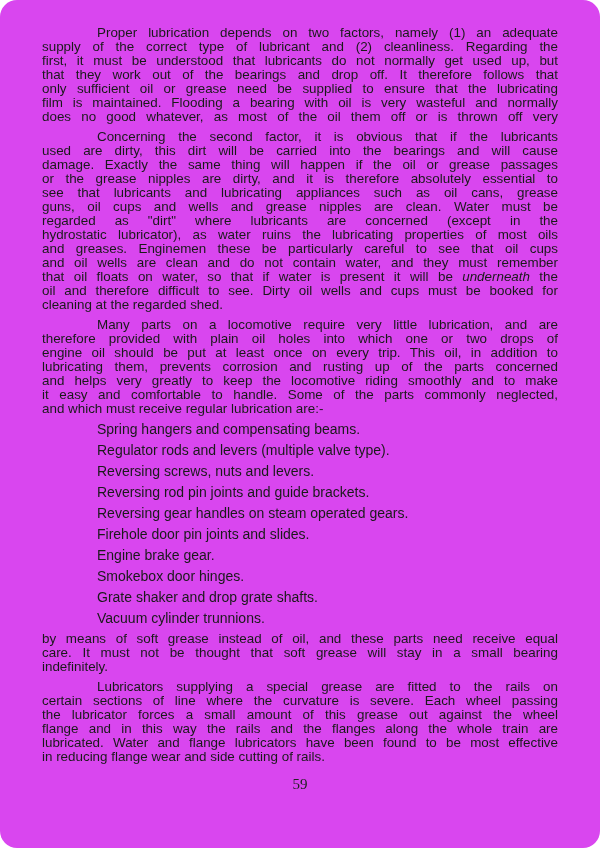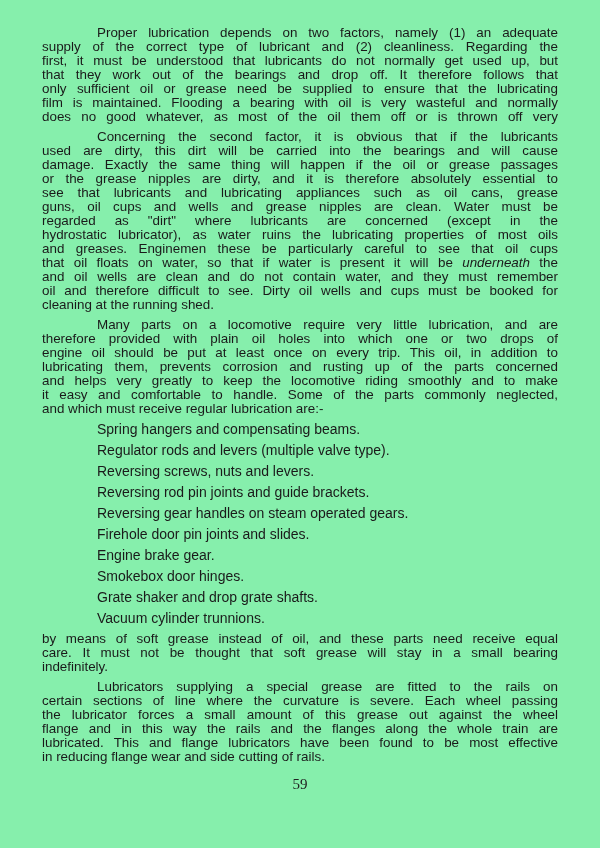--- a/index.html
+++ b/index.html
@@ -12,21 +12,22 @@
     height: 848px;
     overflow: hidden;
     font-family: "Liberation Sans", "DejaVu Sans", sans-serif;
     color: #1a1a1a;
   }
   .page {
     box-sizing: border-box;
     width: 600px;
     height: 848px;
     padding: 26px 42px 0 42px;
-    background: #86efac;
+    background: #d946ef;
+    border-radius: 17px;
   }
   .doc-body .block {
     margin: 0 0 6px 0;
   }
   .doc-body .list {
     margin: 0;
   }
   .line {
     font-size: 13.4px;
     line-height: 14px;
@@ -70,24 +71,24 @@
       <div class="block para">
         <div class="line first">Concerning the second factor, it is obvious that if the lubricants</div>
         <div class="line">used are dirty, this dirt will be carried into the bearings and will cause</div>
         <div class="line">damage. Exactly the same thing will happen if the oil or grease passages</div>
         <div class="line">or the grease nipples are dirty, and it is therefore absolutely essential to</div>
         <div class="line">see that lubricants and lubricating appliances such as oil cans, grease</div>
         <div class="line">guns, oil cups and wells and grease nipples are clean. Water must be</div>
         <div class="line">regarded as "dirt" where lubricants are concerned (except in the</div>
         <div class="line">hydrostatic lubricator), as water ruins the lubricating properties of most oils</div>
         <div class="line">and greases. Enginemen these be particularly careful to see that oil cups</div>
+        <div class="line">and oil wells are clean and do not contain water, and they must remember</div>
         <div class="line"><span>that oil floats on water, so that if water is present it will be </span><i>underneath</i><span> the</span></div>
-        <div class="line">and oil wells are clean and do not contain water, and they must remember</div>
         <div class="line">oil and therefore difficult to see. Dirty oil wells and cups must be booked for</div>
-        <div class="line last">cleaning at the running shed.</div>
+        <div class="line last">cleaning at the regarded shed.</div>
       </div>
       <div class="block para">
         <div class="line first">Many parts on a locomotive require very little lubrication, and are</div>
         <div class="line">therefore provided with plain oil holes into which one or two drops of</div>
         <div class="line">engine oil should be put at least once on every trip. This oil, in addition to</div>
         <div class="line">lubricating them, prevents corrosion and rusting up of the parts concerned</div>
         <div class="line">and helps very greatly to keep the locomotive riding smoothly and to make</div>
         <div class="line">it easy and comfortable to handle. Some of the parts commonly neglected,</div>
         <div class="line last">and which must receive regular lubrication are:-</div>
       </div>
@@ -106,18 +107,18 @@
       <div class="block para">
         <div class="line">by means of soft grease instead of oil, and these parts need receive equal</div>
         <div class="line">care. It must not be thought that soft grease will stay in a small bearing</div>
         <div class="line last">indefinitely.</div>
       </div>
       <div class="block para">
         <div class="line first">Lubricators supplying a special grease are fitted to the rails on</div>
         <div class="line">certain sections of line where the curvature is severe. Each wheel passing</div>
         <div class="line">the lubricator forces a small amount of this grease out against the wheel</div>
         <div class="line">flange and in this way the rails and the flanges along the whole train are</div>
-        <div class="line">lubricated. This and flange lubricators have been found to be most effective</div>
+        <div class="line">lubricated. Water and flange lubricators have been found to be most effective</div>
         <div class="line last">in reducing flange wear and side cutting of rails.</div>
       </div>
     </div>
   <div class="page-number">59</div>
 </div>
 
 </body></html>

